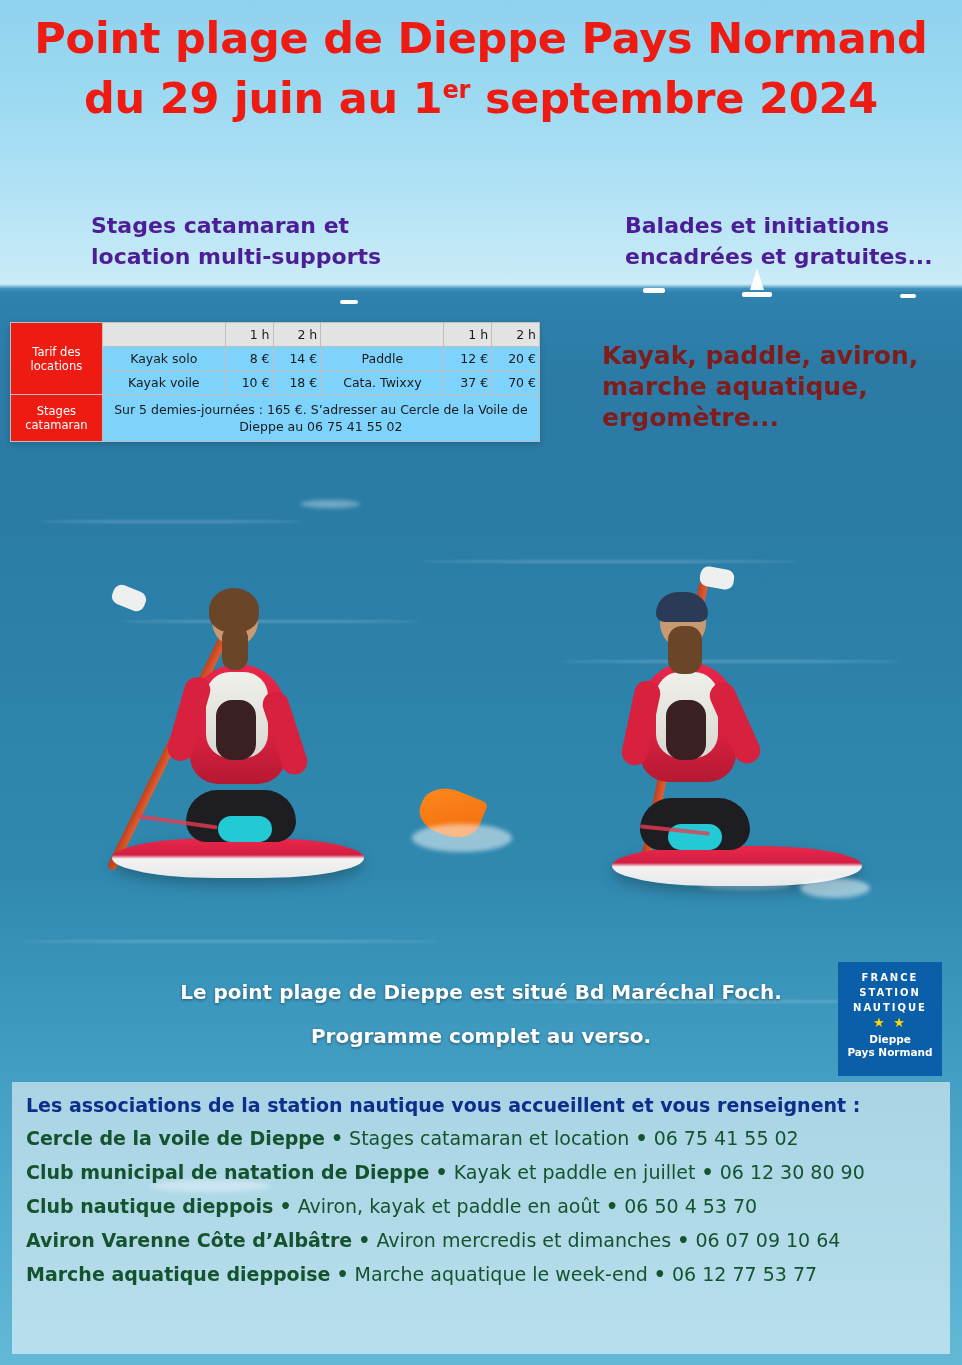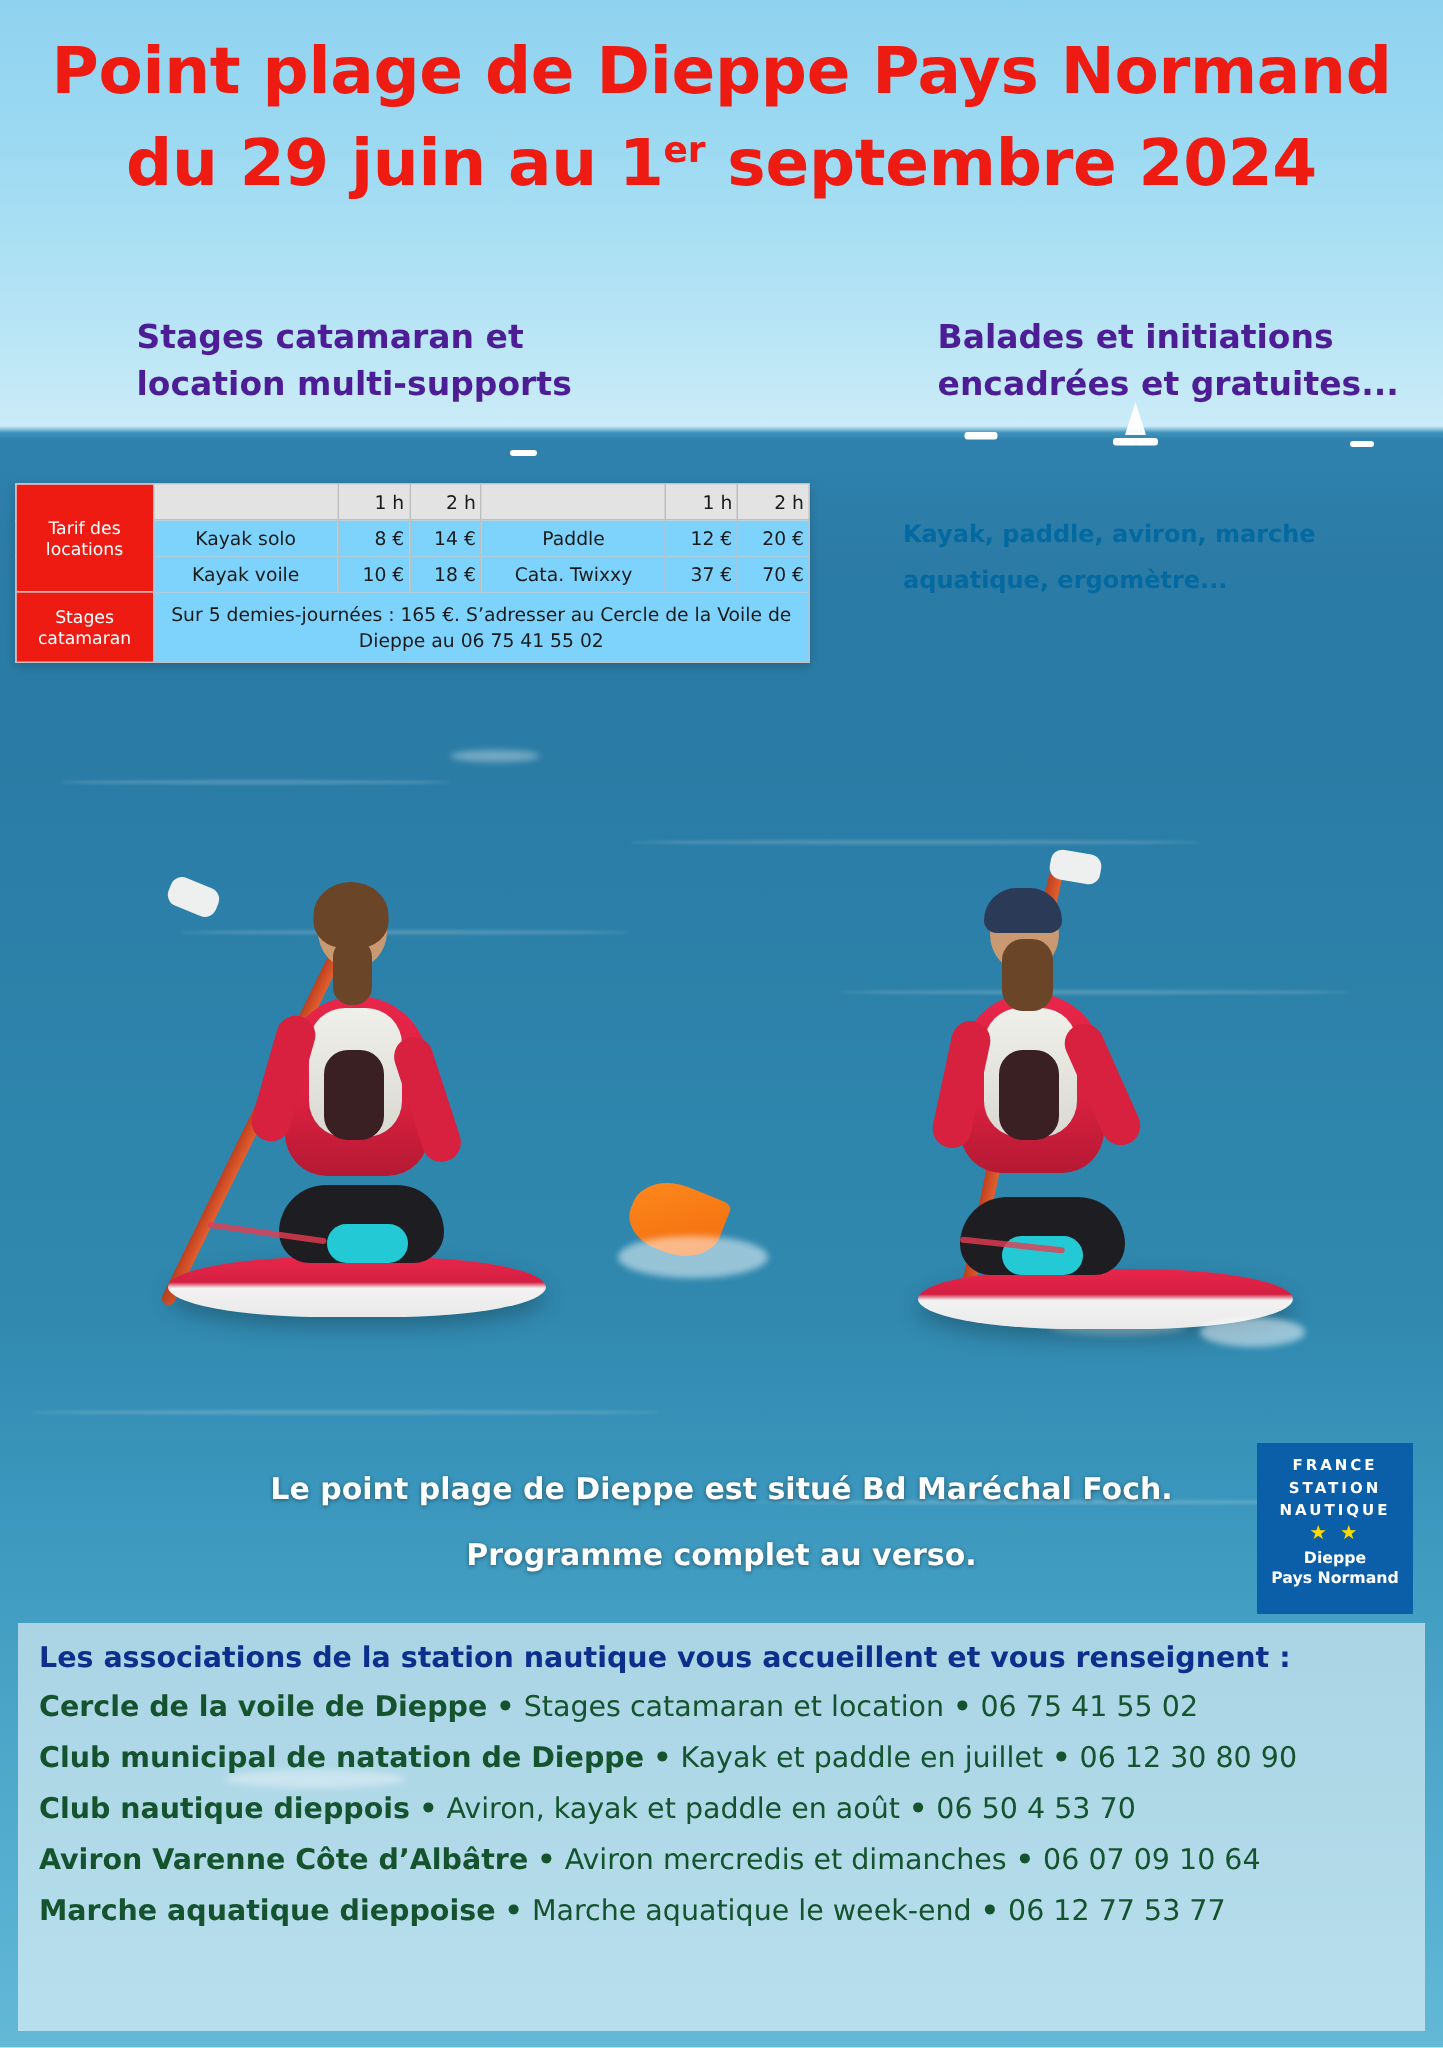--- a/index.html
+++ b/index.html
@@ -165,21 +165,21 @@
   .cord {
     position: absolute;
     height: 4px;
     background: rgba(230,60,80,.8);
     border-radius: 2px;
   }
 
   
   .headline {
     position: absolute;
-    left: 0; top: 22px; width: 962px;
+    left: 0; top: 12px; width: 962px;
     text-align: center;
     color: #ee1b13;
     font-family: "DejaVu Sans", sans-serif;
     font-weight: bold;
     font-size: 43px;
     line-height: 52px;
     letter-spacing: -0.2px;
   }
   .headline .line2 { display: block; }
   .headline sup { font-size: 24px; vertical-align: super; }
@@ -192,23 +192,23 @@
     font-size: 22px;
     line-height: 31px;
     margin-left: 23px;
   }
   .subhead-left { left: 68px; top: 210px; width: 330px; }
   .subhead-right { left: 602px; top: 210px; width: 360px; }
 
   .activities {
     position: absolute;
     left: 602px; top: 340px; width: 350px;
-    color: #0369a1;
-    font-weight: bold;
-    font-size: 16px;
+    color: #7f1d1d;
+    font-weight: bold;
+    font-size: 25px;
     line-height: 31px;
   }
 
   
   .price-table {
     position: absolute;
     left: 10px; top: 322px;
     width: 530px;
     background: #ffffff;
     border-collapse: collapse;

